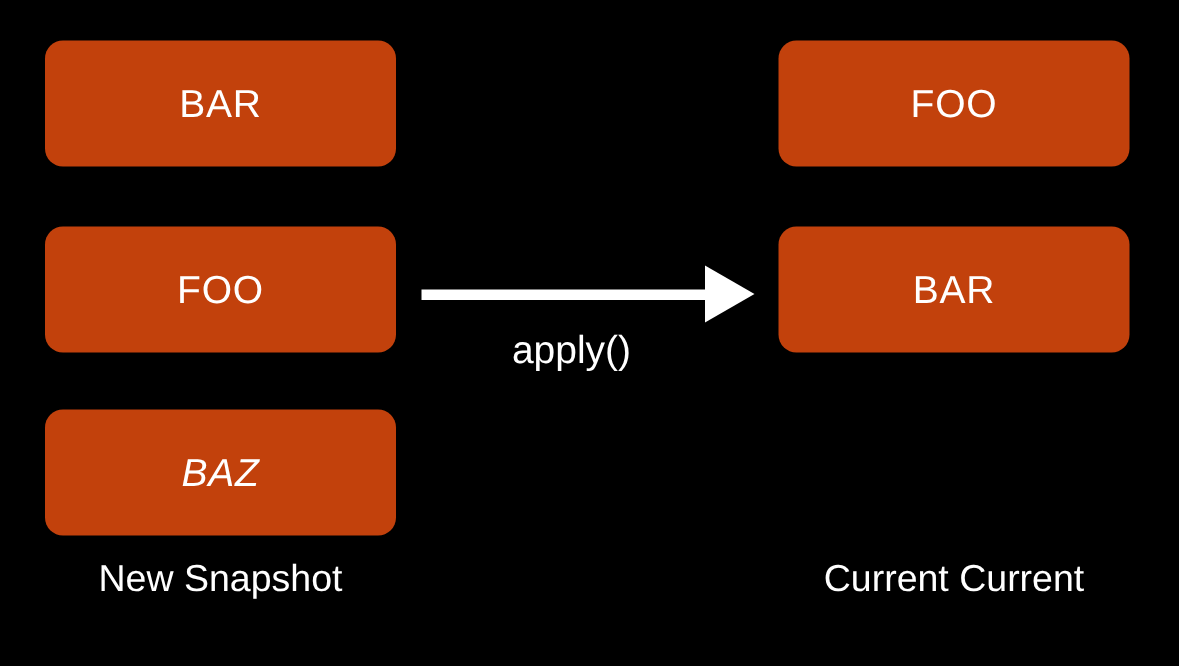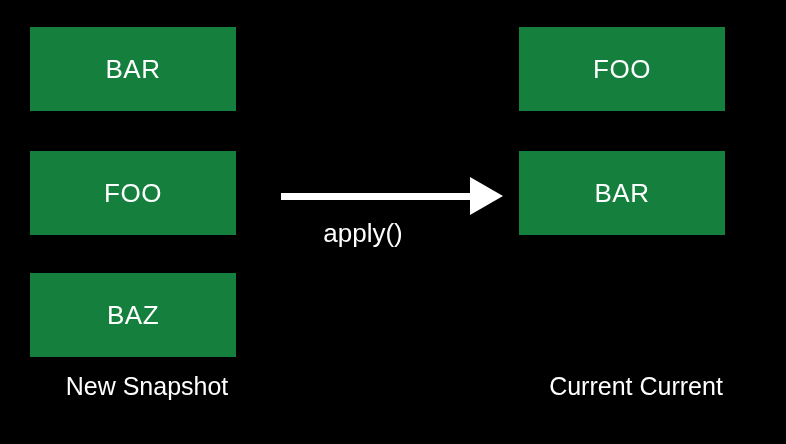--- a/index.html
+++ b/index.html
@@ -10,35 +10,36 @@
   .diagram {
     position: relative;
     width: 786px;
     height: 444px;
     background: #000000;
     font-family: "Liberation Sans", sans-serif;
     overflow: hidden;
   }
   .snap-box {
     position: absolute;
-    width: 206px;
+    width: 234px;
     height: 84px;
-    background: #15803d;
+    background: #c2410c;
     color: #ffffff;
     font-size: 26px;
     display: flex;
     align-items: center;
     justify-content: center;
     letter-spacing: 0.5px;
+    border-radius: 12px;
   }
   .col-left  { left: 30px; }
   .col-right { left: 519px; }
   .row-0 { top: 27px; }
   .row-1 { top: 151px; }
-  .row-2 { top: 273px; }
+  .row-2 { top: 273px; font-style: italic; }
   .col-label {
     position: absolute;
     top: 372px;
     width: 234px;
     text-align: center;
     color: #ffffff;
     font-size: 25px;
   }
   .arrow-shaft {
     position: absolute;
@@ -53,21 +54,21 @@
     left: 470px;
     top: 177px;
     width: 0;
     height: 0;
     border-top: 19px solid transparent;
     border-bottom: 19px solid transparent;
     border-left: 33px solid #ffffff;
   }
   .arrow-label {
     position: absolute;
-    left: 263px;
+    left: 281px;
     top: 218px;
     width: 200px;
     text-align: center;
     color: #ffffff;
     font-size: 26px;
   }
 </style>
 </head>
 <body>
 

